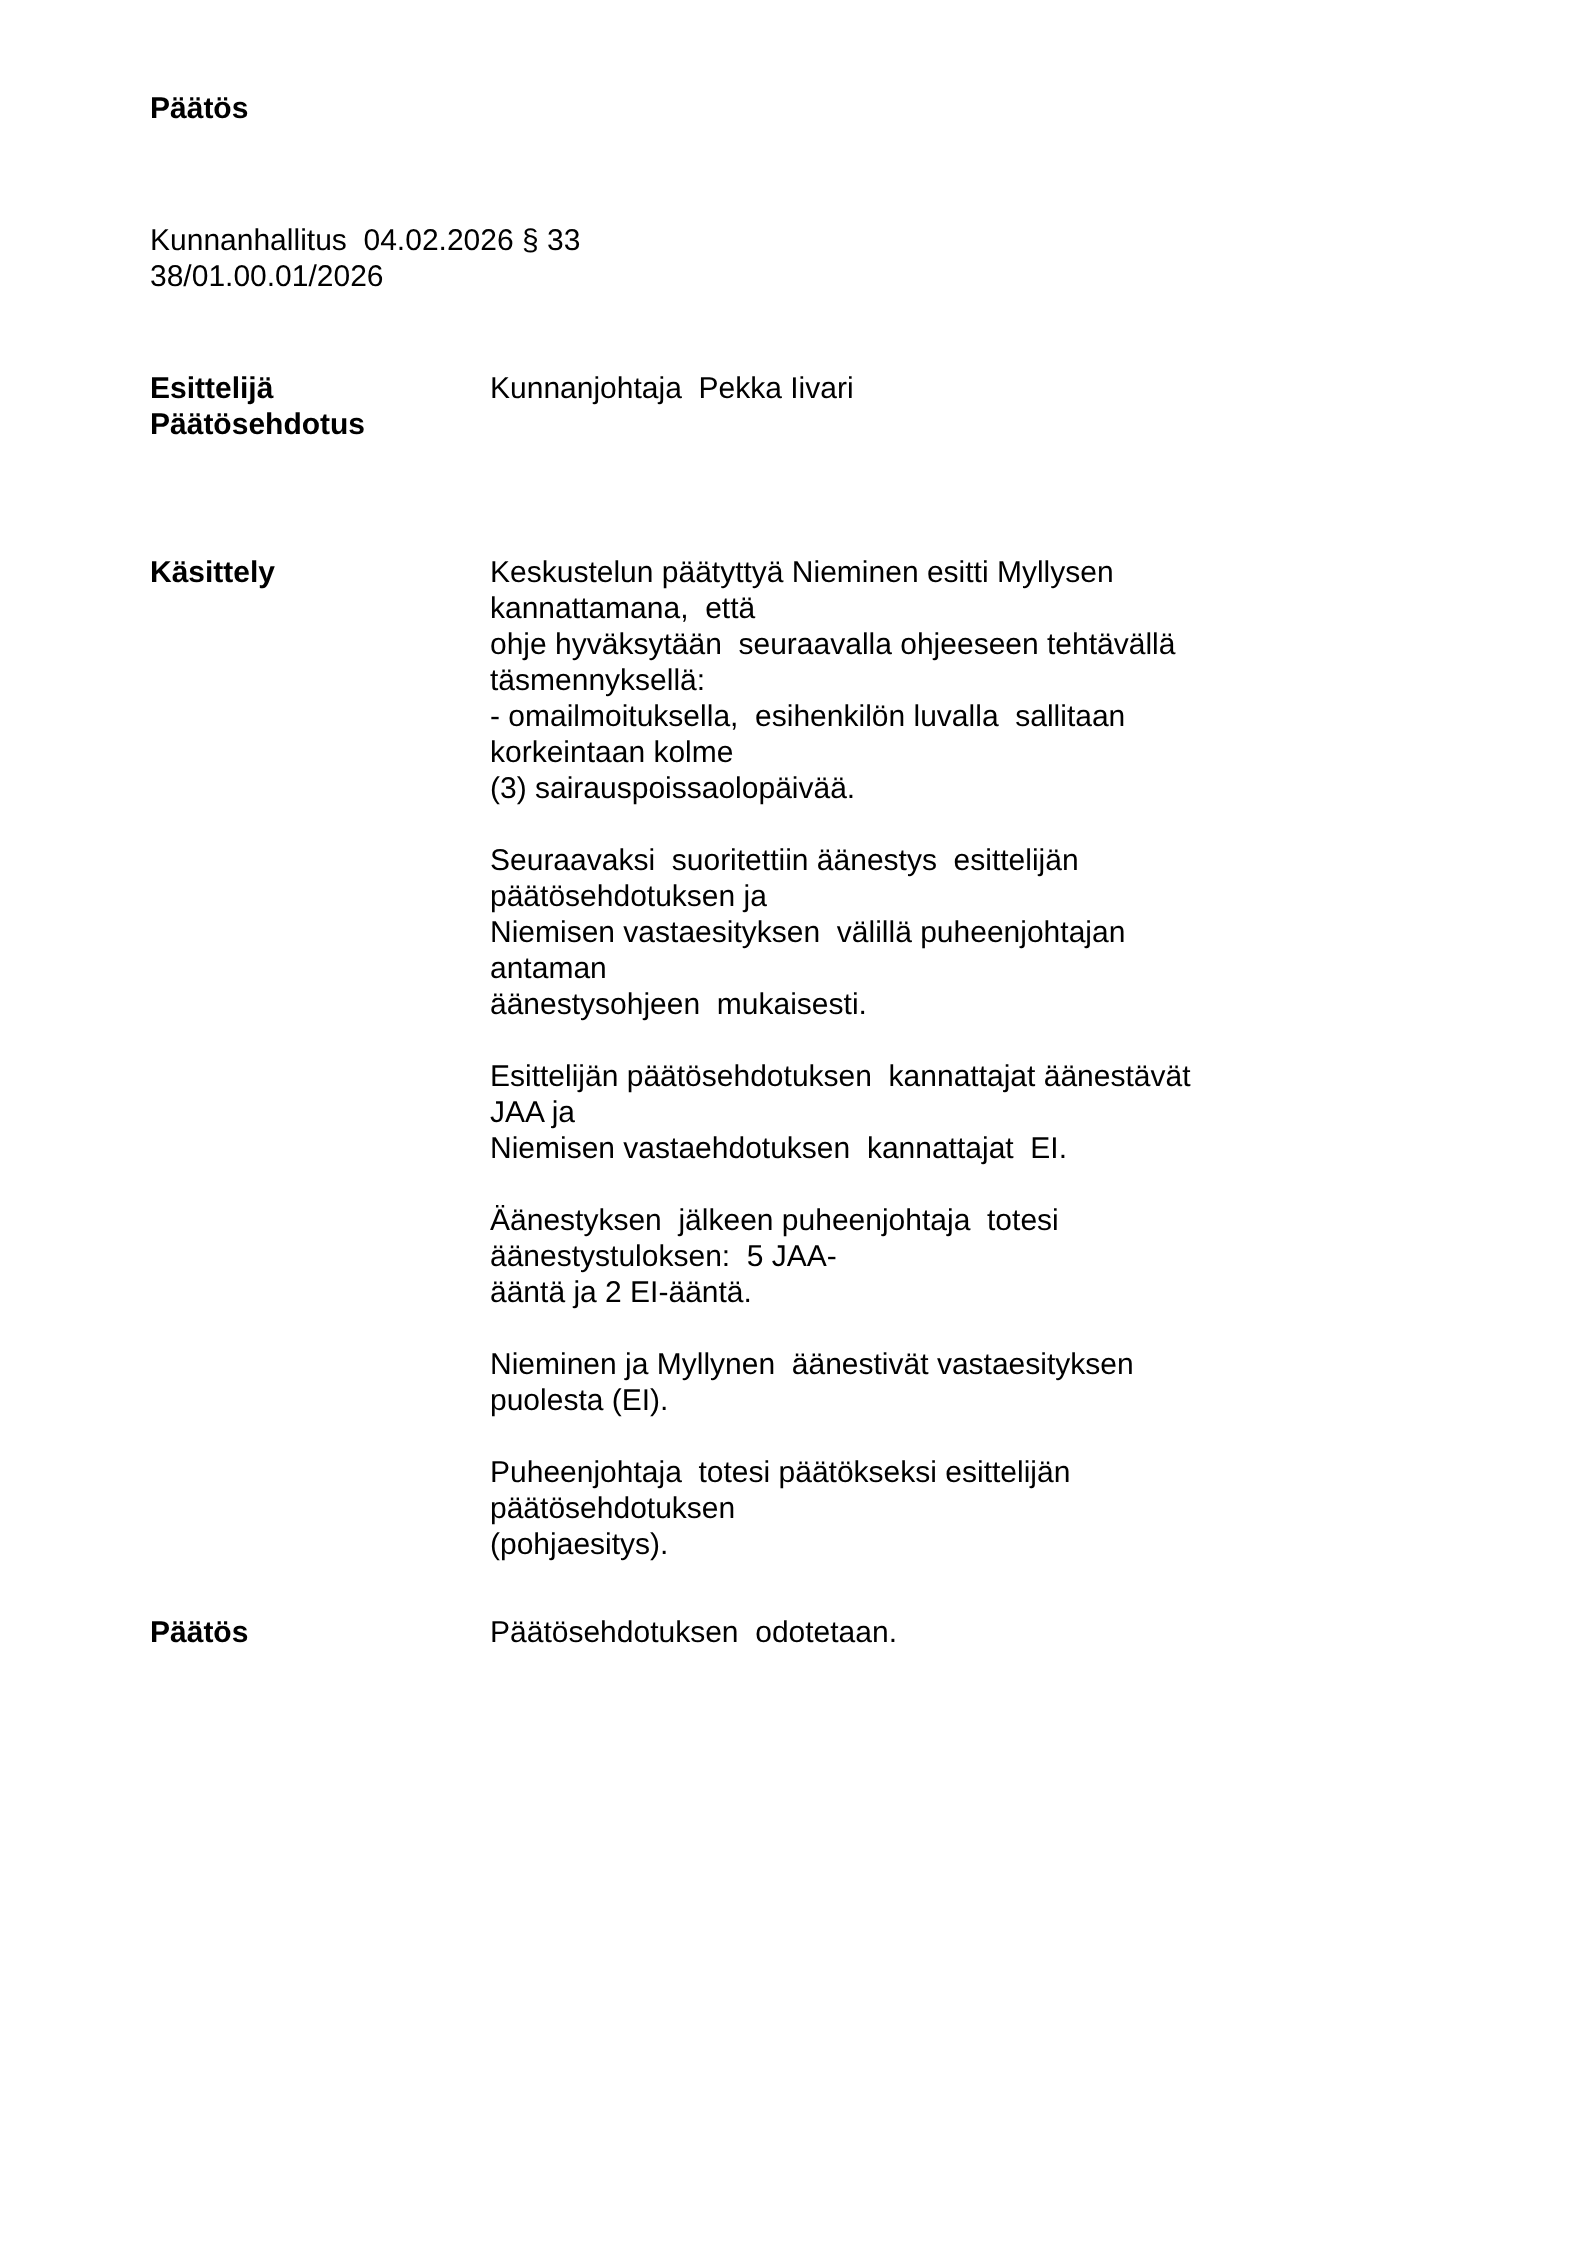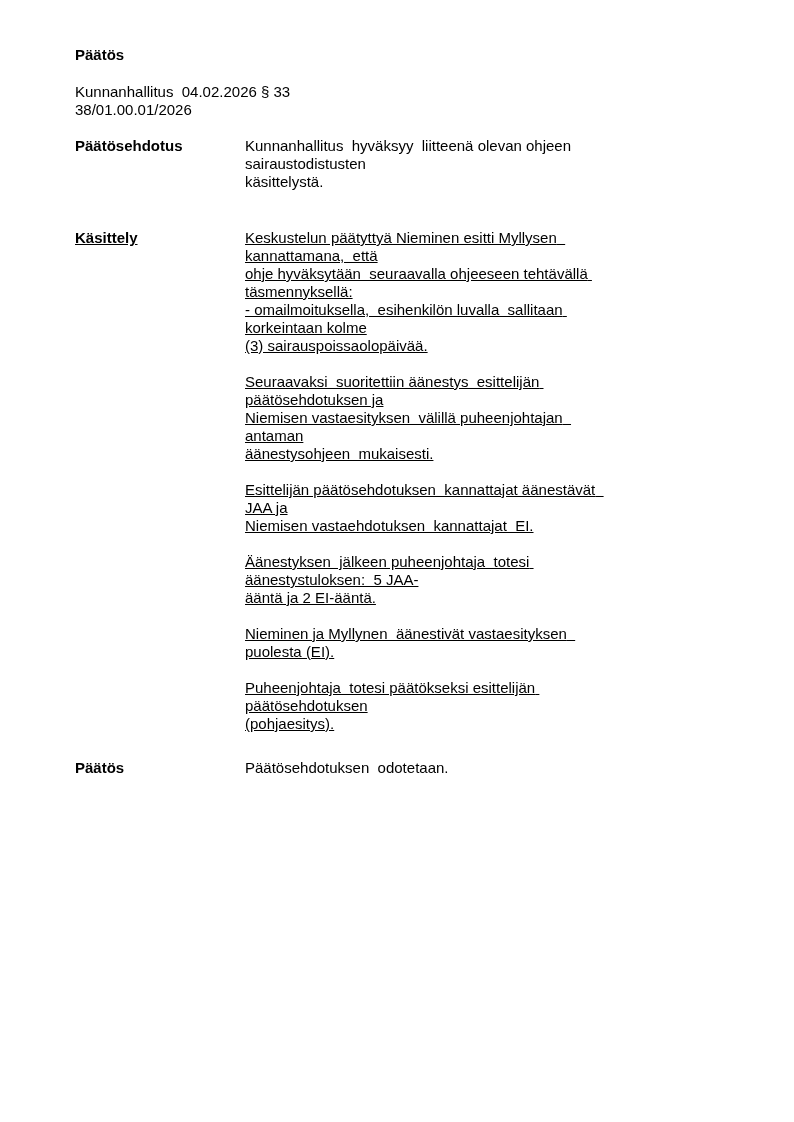--- a/index.html
+++ b/index.html
@@ -33,44 +33,46 @@
     font-weight: bold;
     white-space: pre-wrap;
   }
   .content {
     flex: 1 1 auto;
     max-width: 490px;
     white-space: pre-wrap;
   }
   .meeting-header {
     white-space: pre-wrap;
-    margin-top: 19px;
+    margin-top: 48px;
   }
   .row-presenter   { margin-top: 38px; }
-  .row-proposal    { margin-top: 18px; }
-  .row-discussion  { margin-top: 38px; text-decoration: underline; }
+  .row-proposal    { }
+  .row-discussion  { margin-top: 56px; }
   .row-decision    { margin-top: 26px; }
 </style>
 </head>
 <body>
 
 <div class="page">
 
   <div class="row row-previous-decision">
     <div class="label">Päätös</div>
   </div>
 
   <div class="meeting-header">Kunnanhallitus  04.02.2026 § 33
 38/01.00.01/2026</div>
 
+  <div class="row row-presenter">
+    <div class="label">Esittelijä</div>
+    <div class="content">Kunnanjohtaja  Pekka Iivari</div>
+  </div>
 
   <div class="row row-proposal">
     <div class="label">Päätösehdotus</div>
-    <div class="content">Kunnanhallitus  hyväksyy  liitteenä olevan ohjeen  sairaustodistusten
-käsittelystä.</div>
   </div>
 
   <div class="row row-discussion">
     <div class="label">Käsittely</div>
     <div class="content">Keskustelun päätyttyä Nieminen esitti Myllysen  kannattamana,  että
 ohje hyväksytään  seuraavalla ohjeeseen tehtävällä täsmennyksellä:
 - omailmoituksella,  esihenkilön luvalla  sallitaan korkeintaan kolme
 (3) sairauspoissaolopäivää.
 
 Seuraavaksi  suoritettiin äänestys  esittelijän päätösehdotuksen ja

